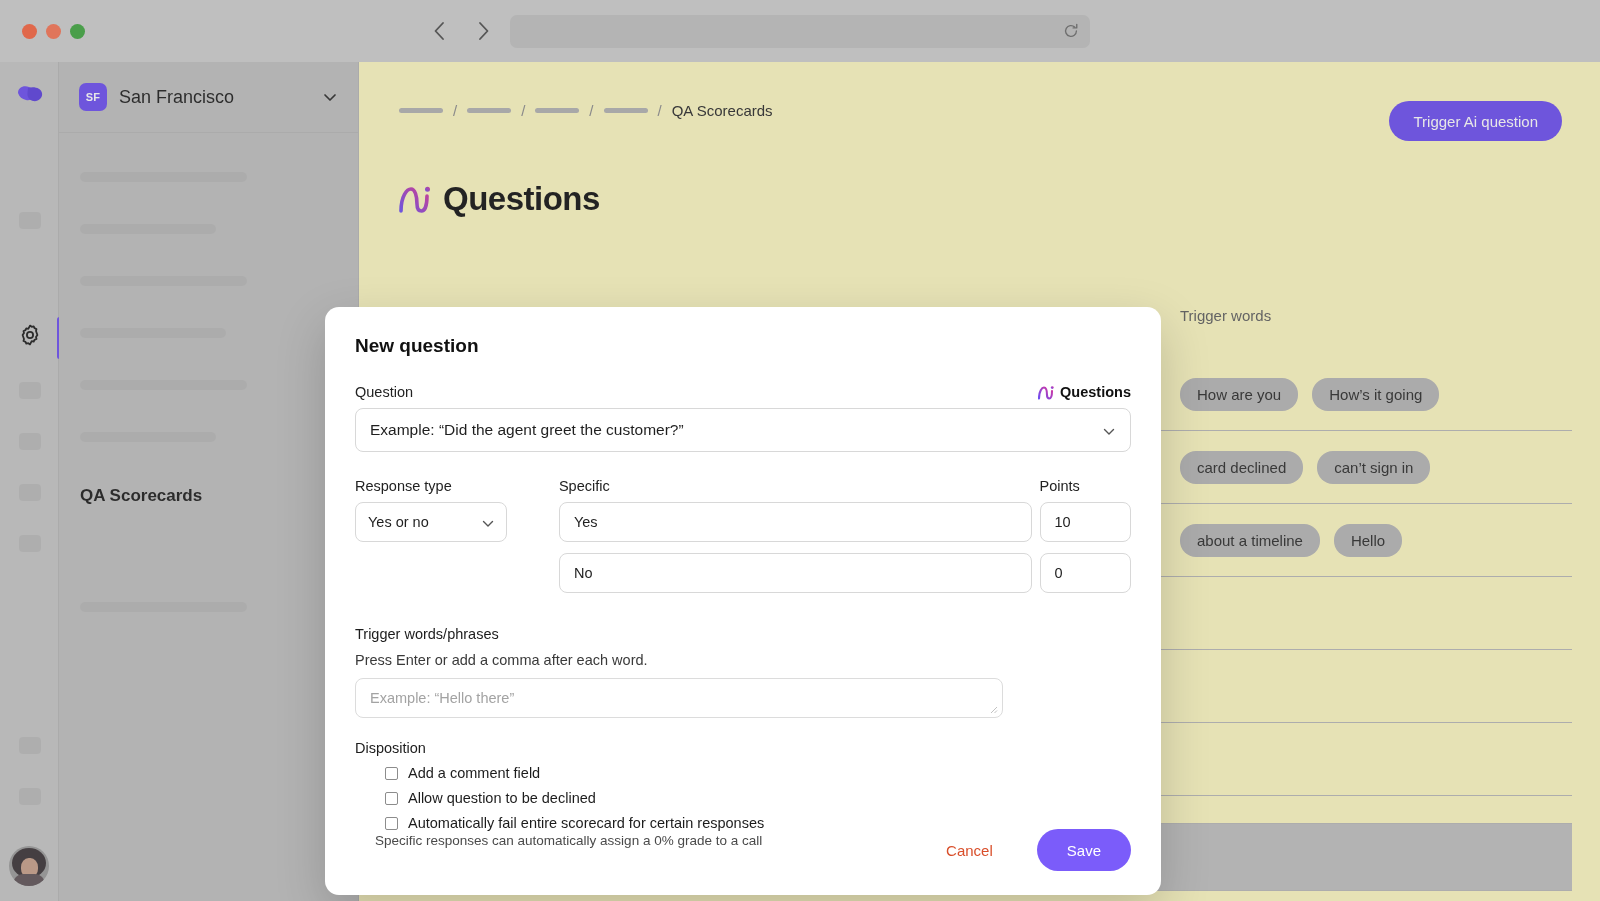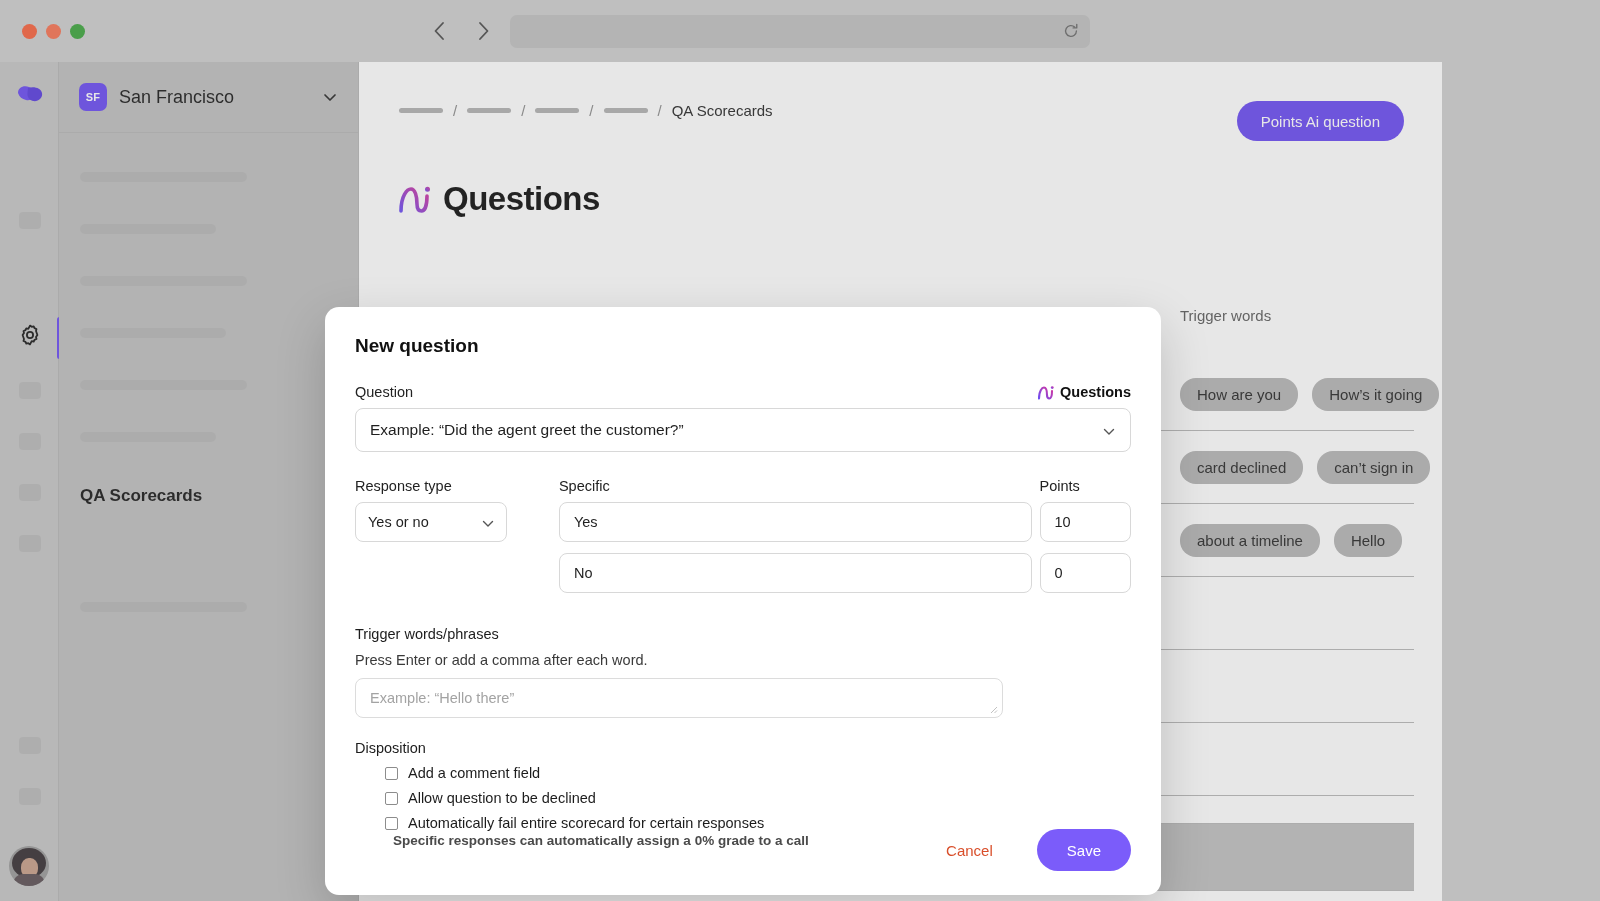--- a/index.html
+++ b/index.html
@@ -26,21 +26,21 @@
   .nav-arrow { width: 28px; height: 28px; display: flex; align-items: center; justify-content: center; cursor: default; }
   .nav-arrow svg { display: block; }
 
   .urlbar {
     position: absolute; left: 510px; top: 15px; width: 580px; height: 33px;
     background: #b4b4b4; border-radius: 7px;
   }
   .reload { position: absolute; right: 10px; top: 7px; width: 18px; height: 18px; }
 
   
-  .app { position: absolute; left: 0; top: 62px; width: 1442px; height: 839px; background: #ffffff; }
+  .app { position: absolute; left: 0; top: 62px; width: 1600px; height: 839px; background: #fef9c3; }
 
   
   .rail {
     position: absolute; left: 0; top: 0; width: 59px; height: 839px;
     background: #c6c6c6; border-right: 1px solid #b6b6b6;
   }
   .rail-logo { position: absolute; left: 16px; top: 20px; width: 28px; height: 24px; }
   .rail-items { position: absolute; left: 0; top: 150px; width: 59px; }
   .rail-ph {
     width: 22px; height: 17px; margin: 0 auto 34px auto;
@@ -174,21 +174,21 @@
   }
   .ta .grip { position: absolute; right: 4px; bottom: 3px; width: 8px; height: 8px; }
 
   .disp-title { font-size: 14.5px; color: #1c1c1c; margin-top: 22px; }
   .cb-row { display: flex; align-items: center; gap: 10px; margin-top: 9px; padding-left: 30px; }
   .cb {
     width: 13px; height: 13px; border: 1.4px solid #8c8c8c; border-radius: 2px;
     background: #fff; flex: 0 0 auto;
   }
   .cb-lbl { font-size: 14.5px; color: #1c1c1c; }
-  .cb-sub { font-size: 13.5px; color: #4a4a4a; margin: 2px 0 0 38px; font-weight: bold; }
+  .cb-sub { font-size: 13.5px; color: #4a4a4a; margin: 2px 0 0 20px; }
 
   .modal-foot {
     position: absolute; right: 30px; bottom: 24px;
     display: flex; align-items: center; gap: 44px;
   }
   .cancel-btn {
     background: none; border: none; font-family: inherit; font-size: 15px;
     color: #d94f2b; cursor: pointer; padding: 0;
   }
   .save-btn {
@@ -298,21 +298,21 @@
         <span class="crumb-sep">/</span>
         <div class="crumb-ph"></div>
         <span class="crumb-sep">/</span>
         <div class="crumb-ph"></div>
         <span class="crumb-sep">/</span>
         <div class="crumb-ph"></div>
         <span class="crumb-sep">/</span>
         <span class="crumb-cur">QA Scorecards</span>
       </div>
 
-      <button class="create-btn">Points Ai question</button>
+      <button class="create-btn">Trigger Ai question</button>
 
       <div class="page-title">
         <svg class="ai-mark" viewBox="0 0 34 30">
           <defs>
             <linearGradient id="aig1" x1="0" y1="1" x2="1" y2="0">
               <stop offset="0%" stop-color="#6c4df2"></stop>
               <stop offset="100%" stop-color="#d9359b"></stop>
             </linearGradient>
           </defs>
           <path d="M2 27 C2 12, 8 5, 12 5 C16 5, 18 12, 18 20 C18 25, 20 27, 22.5 27 C26 27, 28 21, 28 12" fill="none" stroke="url(#aig1)" stroke-width="3.6" stroke-linecap="round"></path>

